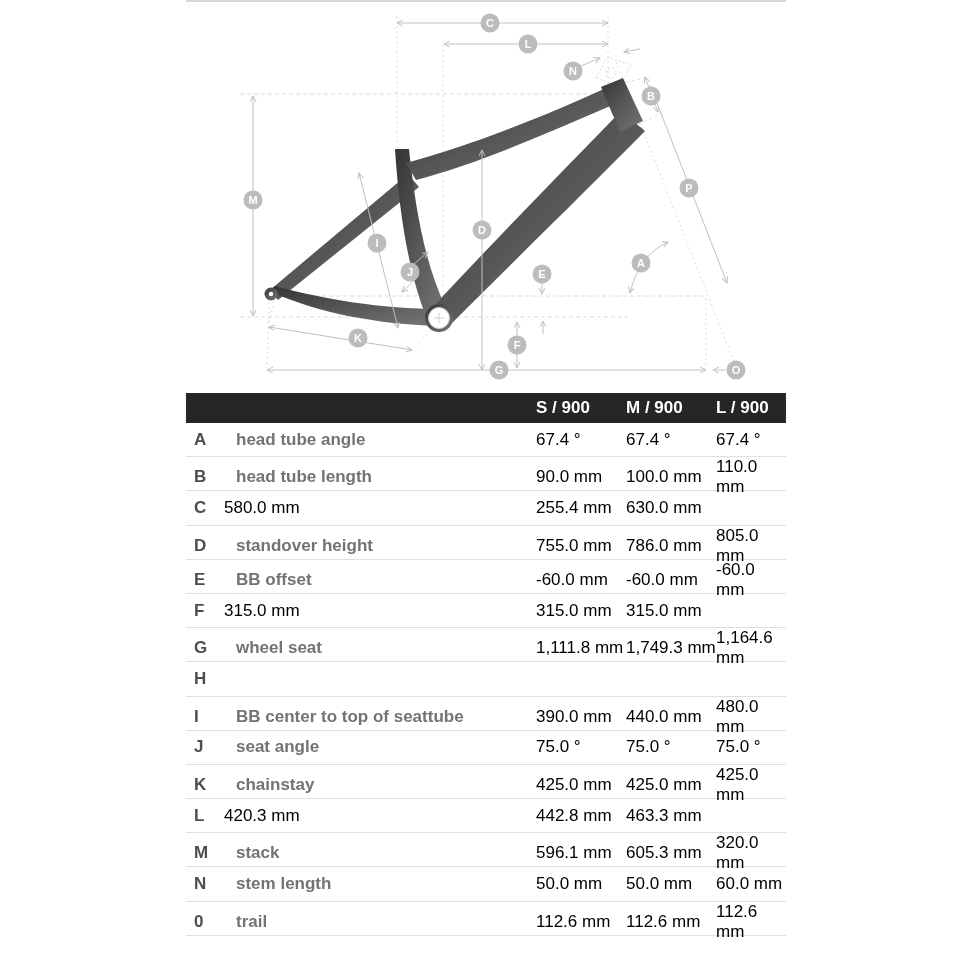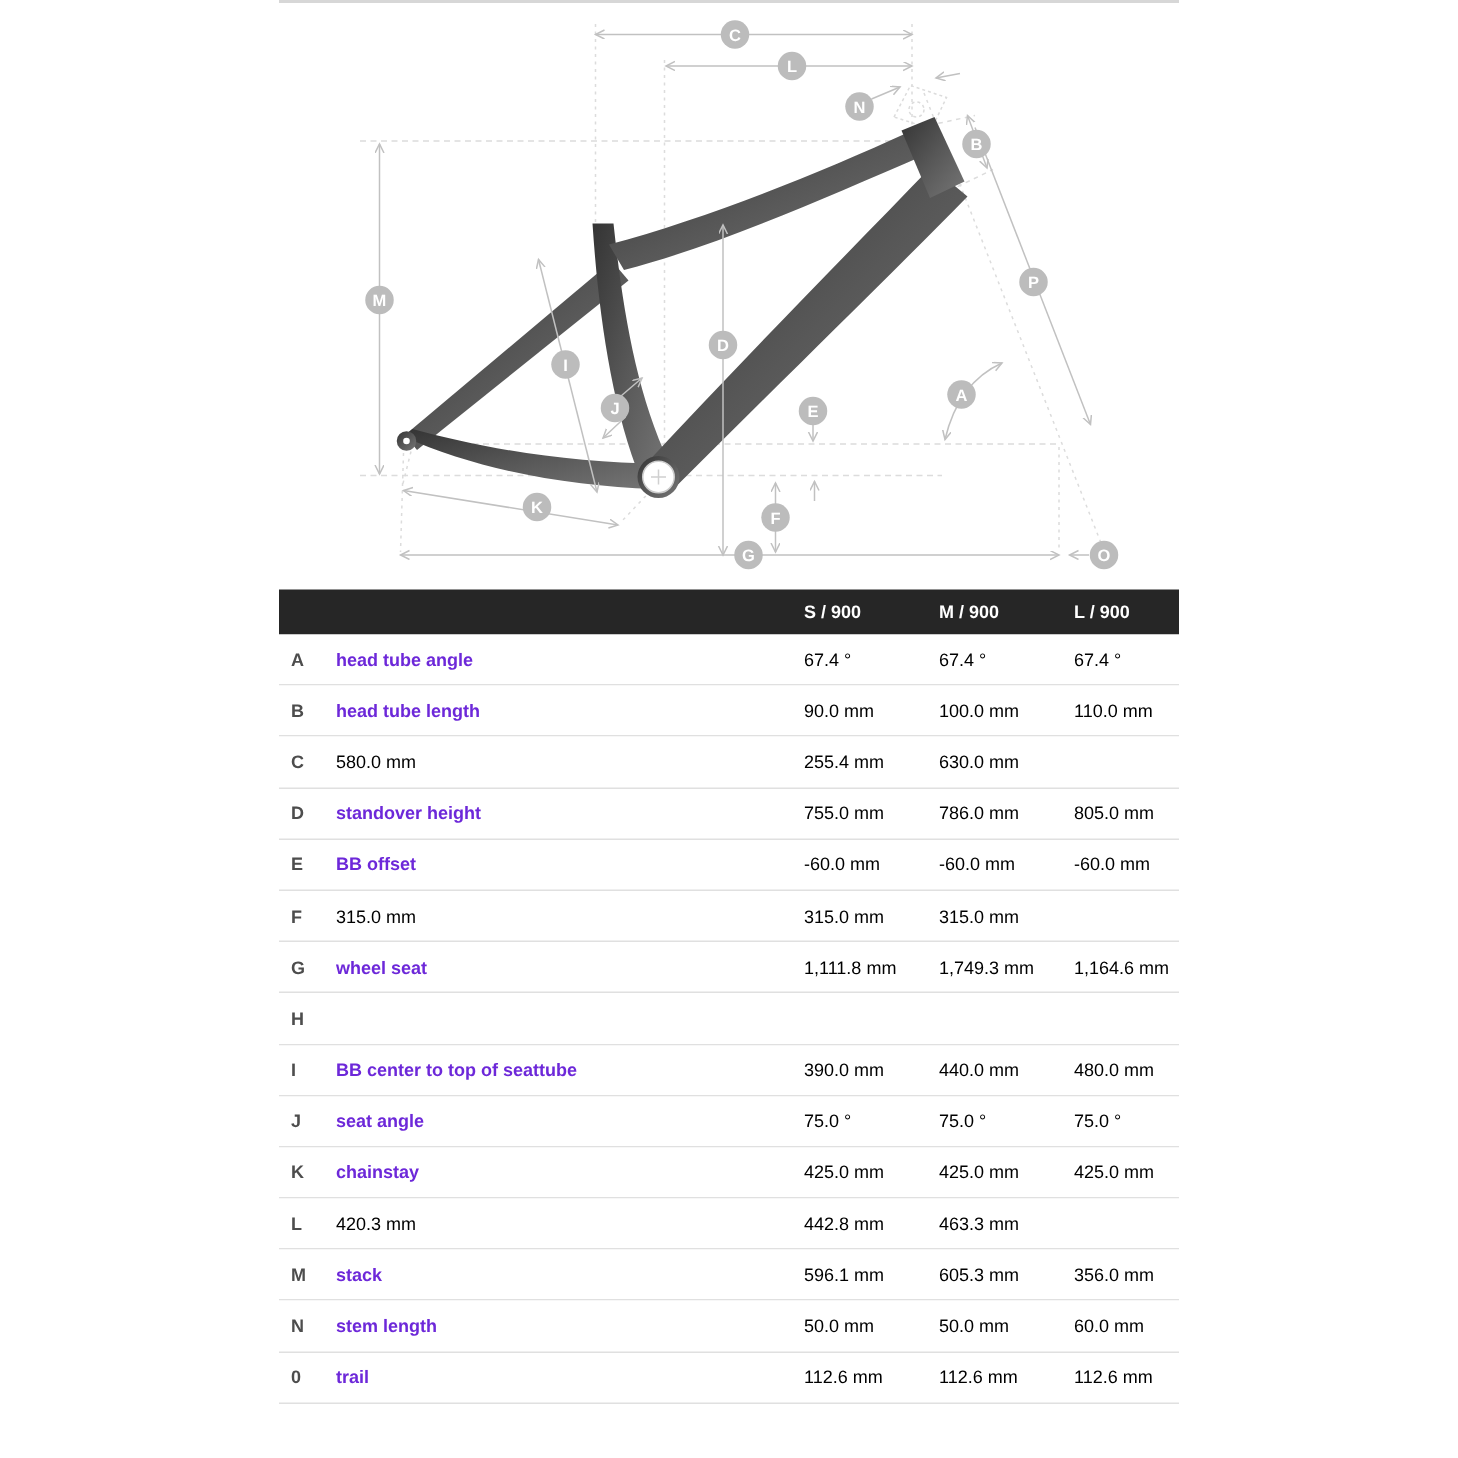--- a/index.html
+++ b/index.html
@@ -4,27 +4,27 @@
 <style>
   html,body{margin:0;padding:0;background:#ffffff;}
   .page{position:relative;width:972px;height:972px;background:#fff;overflow:hidden;
         font-family:"Liberation Sans",sans-serif;}
   .content{position:absolute;left:186px;top:0;width:600px;height:972px;}
   .top-rule{position:absolute;left:0;top:0;width:600px;height:2px;background:#d7d7d7;}
   .diagram{position:absolute;left:0;top:0;width:600px;height:392px;}
   .marker-label{font-family:"Liberation Sans",sans-serif;font-size:11px;font-weight:bold;
                 fill:#ffffff;text-anchor:middle;}
   
-  .geo-table{position:absolute;left:0;top:393px;width:600px;font-size:12px;}
+  .geo-table{position:absolute;left:0;top:393px;width:600px;font-size:17px;}
   .thead{display:grid;grid-template-columns:38px 312px 90px 90px 70px;align-items:center;
          height:30px;background:#262626;color:#ffffff;font-weight:bold;}
   .trow{display:grid;grid-template-columns:38px 312px 90px 90px 70px;align-items:center;
         height:34.2px;border-bottom:1px solid #e0e0e0;box-sizing:border-box;background:#fff;}
   .cell-letter{padding-left:8px;font-weight:bold;color:#4d4d4d;}
-  .cell-label{font-weight:bold;color:#6d28d9;}
+  .cell-label{font-weight:bold;color:#737373;margin-left:12px;}
   .cell-value{color:#000000;}
   .th-letter,.th-label{padding-left:8px;}
 </style>
 </head>
 <body>
 
 <div class="page">
   <div class="content">
     <div class="top-rule"></div>
 
@@ -226,21 +226,21 @@
     <div class="cell-value">420.3 mm</div>
     <div class="cell-value">442.8 mm</div>
     <div class="cell-value">463.3 mm</div>
   </div>
 
   <div class="trow">
     <div class="cell-letter">M</div>
     <div class="cell-label">stack</div>
     <div class="cell-value">596.1 mm</div>
     <div class="cell-value">605.3 mm</div>
-    <div class="cell-value">356.0 mm</div>
+    <div class="cell-value">320.0 mm</div>
   </div>
 
   <div class="trow">
     <div class="cell-letter">N</div>
     <div class="cell-label">stem length</div>
     <div class="cell-value">50.0 mm</div>
     <div class="cell-value">50.0 mm</div>
     <div class="cell-value">60.0 mm</div>
   </div>
 

